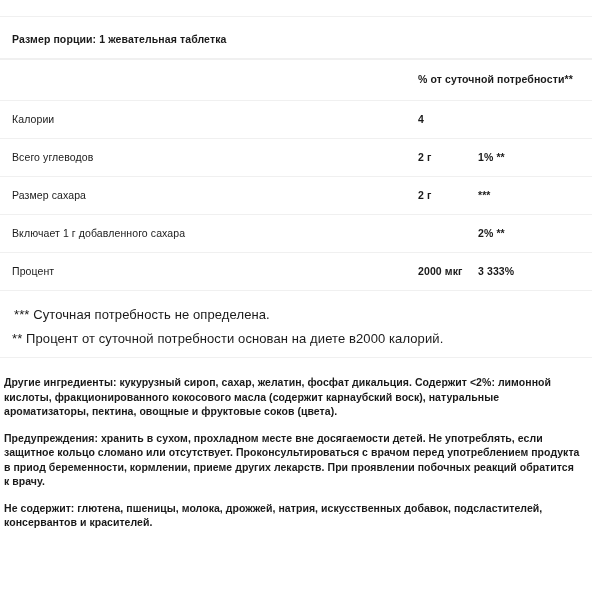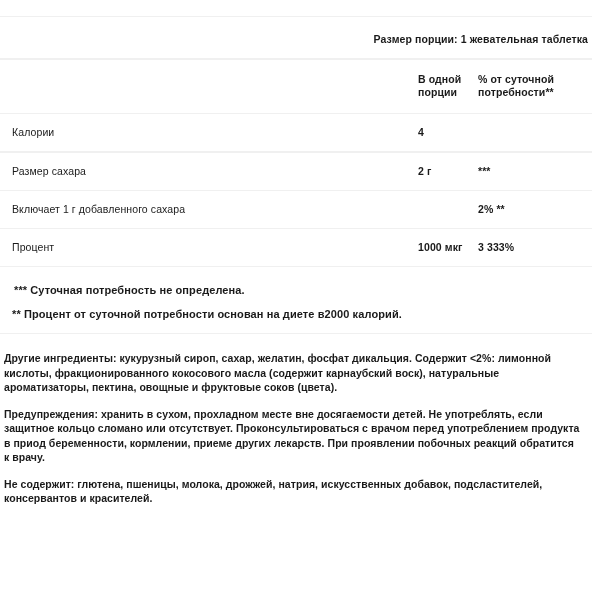--- a/index.html
+++ b/index.html
@@ -24,21 +24,20 @@
     height: 1px;
     background: #f0f0f0;
     margin-right: 8px;
     margin-left: 0;
   }
   .serving-row {
     padding: 14px 12px 13px 12px;
     font-size: 10.5px;
     font-weight: bold;
     letter-spacing: 0.1px;
-    text-align: right;
   }
   .serving-row.first {
     padding-top: 16px;
   }
   .table {
     width: 100%;
   }
   .trow {
     display: flex;
     align-items: flex-start;
@@ -65,22 +64,22 @@
     line-height: 13px;
   }
   .c-dv {
     flex: 1 1 auto;
     font-size: 10.5px;
     font-weight: bold;
     letter-spacing: 0.1px;
     line-height: 13px;
   }
   .foot {
-    font-size: 11px;
-    font-weight: bold;
+    font-size: 13px;
+    font-weight: normal;
     letter-spacing: 0.1px;
     line-height: 13px;
   }
   .foot-1 {
     padding: 17px 12px 0 14px;
   }
   .foot-2 {
     padding: 11px 12px 0 12px;
   }
   .para-block {
@@ -114,34 +113,38 @@
 
   <div class="divider"></div>
 
 
   <div class="divider"></div>
 
   <div class="table">
 
     <div class="trow header">
       <div class="c-name"></div>
-      <div class="c-amount">В одной порции</div>
       <div class="c-dv">% от суточной потребности**</div>
     </div>
 
     <div class="divider"></div>
 
     <div class="trow">
       <div class="c-name">Калории</div>
       <div class="c-amount">4</div>
       <div class="c-dv"></div>
     </div>
 
     <div class="divider"></div>
 
+    <div class="trow">
+      <div class="c-name">Всего углеводов</div>
+      <div class="c-amount">2 г</div>
+      <div class="c-dv">1% **</div>
+    </div>
 
     <div class="divider"></div>
 
     <div class="trow">
       <div class="c-name">Размер сахара</div>
       <div class="c-amount">2 г</div>
       <div class="c-dv">***</div>
     </div>
 
     <div class="divider"></div>
@@ -149,21 +152,21 @@
     <div class="trow">
       <div class="c-name">Включает 1 г добавленного сахара</div>
       <div class="c-amount"></div>
       <div class="c-dv">2% **</div>
     </div>
 
     <div class="divider"></div>
 
     <div class="trow">
       <div class="c-name">Процент</div>
-      <div class="c-amount">1000 мкг</div>
+      <div class="c-amount">2000 мкг</div>
       <div class="c-dv">3 333%</div>
     </div>
 
     <div class="divider"></div>
 
   </div>
 
   <div class="foot foot-1">*** Суточная потребность не определена.</div>
   <div class="foot foot-2">** Процент от суточной потребности основан на диете в2000 калорий.</div>
 

